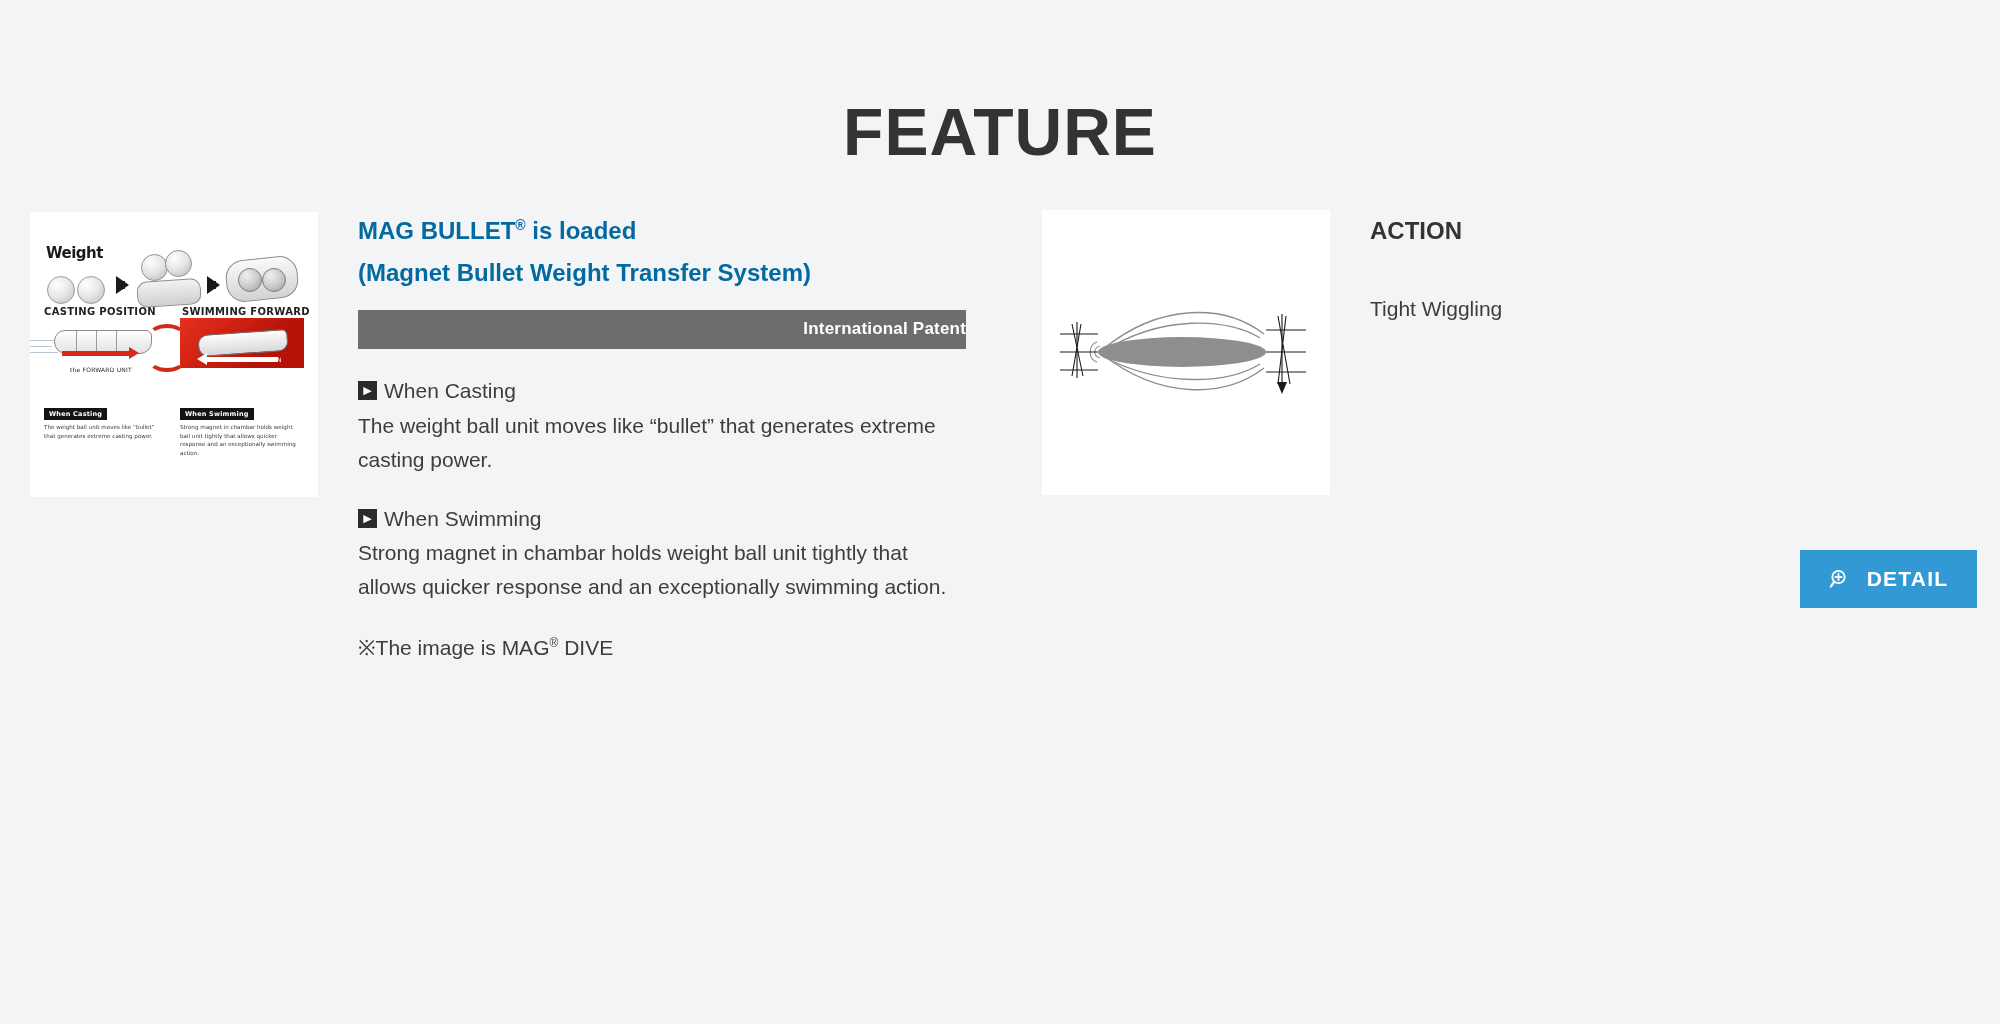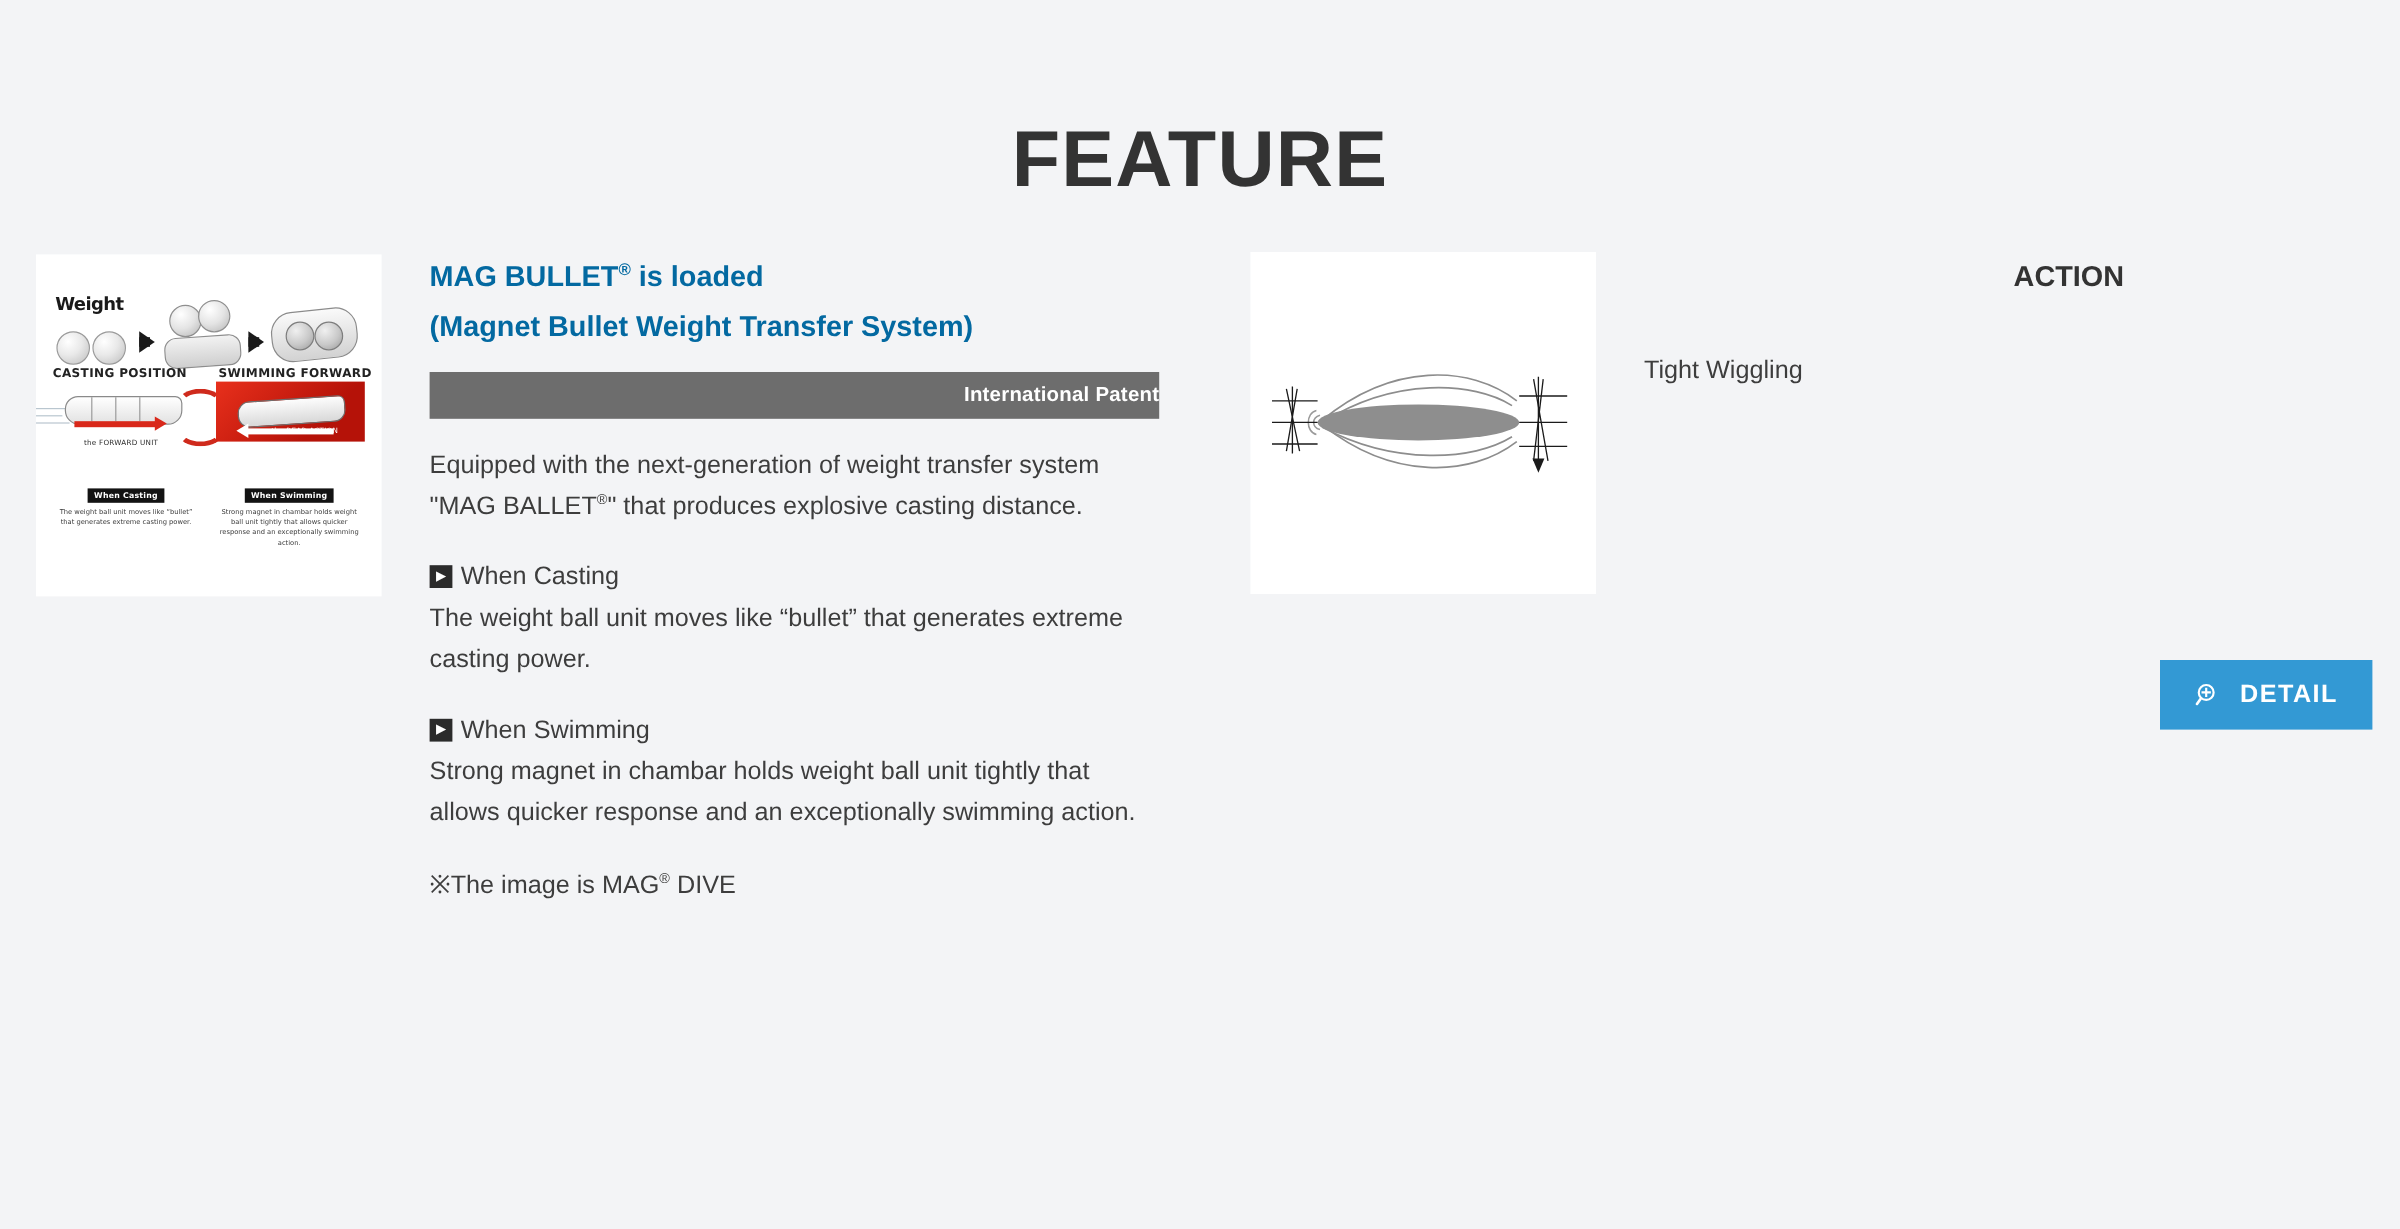--- a/index.html
+++ b/index.html
@@ -41,21 +41,21 @@
     left: 0;
     width: 2000px;
     height: 814px;
   }
 
   .img-card {
     position: absolute;
     background: #ffffff;
     overflow: hidden;
   }
-  .img-card.left  { left: 30px;   top: 2px;  width: 288px; height: 285px; text-align: center; }
+  .img-card.left  { left: 30px;   top: 2px;  width: 288px; height: 285px; }
   .img-card.right { left: 1042px; top: 0px;  width: 288px; height: 285px; }
 
   
   .diagram {
     position: absolute;
     inset: 0;
     font-family: "Liberation Sans", sans-serif;
   }
   .dg-row1 {
     position: absolute;
@@ -322,21 +322,20 @@
     left: 1370px;
     top: 0;
     width: 400px;
   }
   .action-title {
     font-size: 24px;
     font-weight: bold;
     color: #333333;
     line-height: 1.75;
     margin: 0;
-    text-align: right;
   }
   .action-text {
     margin-top: 41px;
     font-size: 21px;
     color: #3d3d3d;
     line-height: 1.5;
   }
 </style>
 </head>
 <body>
@@ -413,23 +412,20 @@
     </div>
 
     <div class="text-col">
       <div class="heading">
         <span>MAG BULLET</span><span class="reg">®</span><span> is loaded</span>
       </div>
       <div class="heading">(Magnet Bullet Weight Transfer System)</div>
 
       <div class="patent-bar">International Patent</div>
 
-      <p class="para">
-        <span>Equipped with the next-generation of weight transfer system "MAG BALLET</span><span class="reg">®</span><span>" that produces explosive casting distance.</span>
-      </p>
 
       <div class="sub-block">
         <div class="sub-title">
           <span class="tri-marker">▶</span>
           <span>When Casting</span>
         </div>
         <div class="sub-body">The weight ball unit moves like “bullet” that generates extreme casting power.</div>
       </div>
 
       <div class="sub-block">

